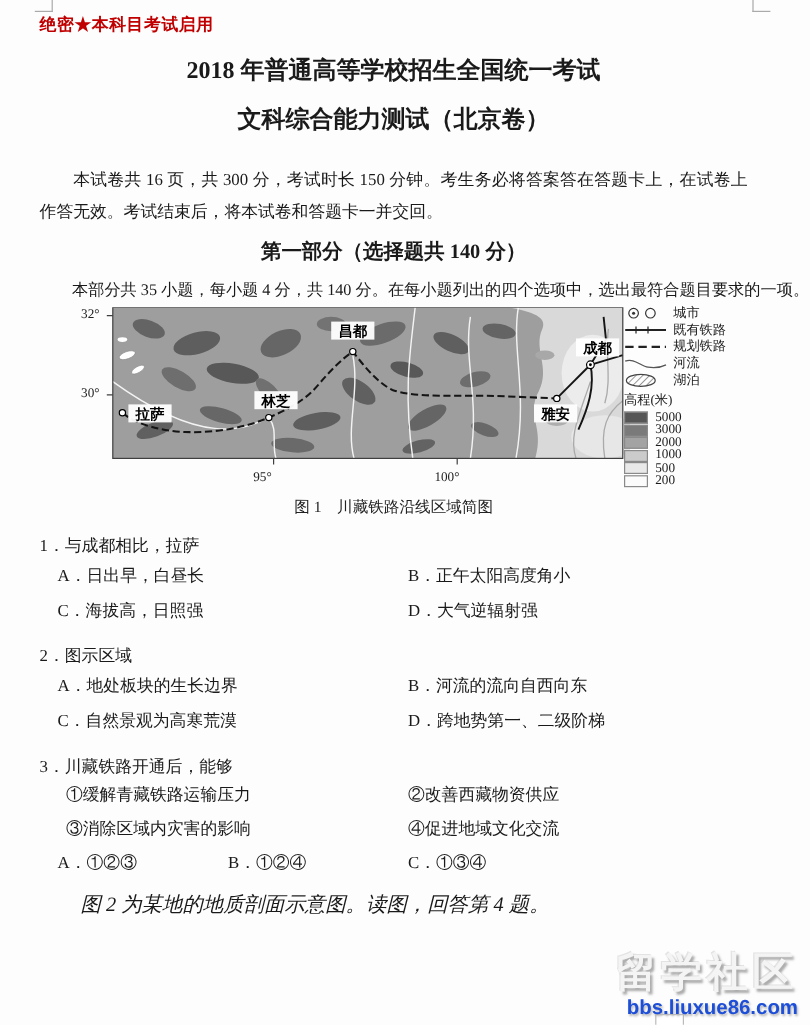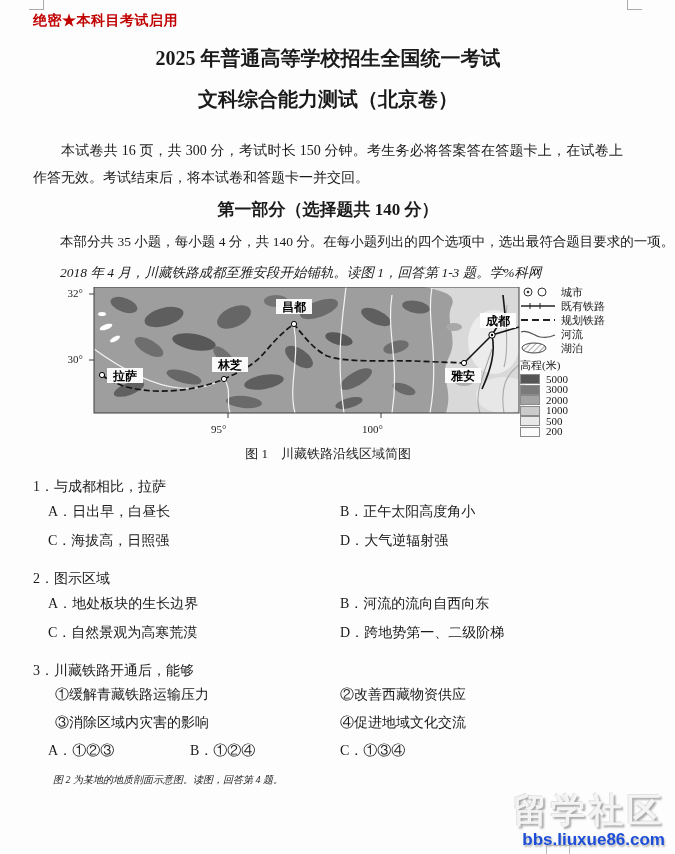--- a/index.html
+++ b/index.html
@@ -37,48 +37,47 @@
   .elev-row{display:flex;align-items:center;height:10.5px;}
   .elev-box{width:20px;height:10px;border:1px solid #8a8a8a;box-sizing:border-box;flex:0 0 20px;margin-right:6px;}
   .caption{font-size:13px;text-align:center;margin-top:6px;color:#222;}
   
   .question{margin-top:13px;font-size:14px;}
   .stem{line-height:21px;}
   .qnum{display:inline-block;}
   .opts2{display:grid;grid-template-columns:292px auto;margin-left:15px;line-height:29px;}
   .subopts{display:grid;grid-template-columns:285px auto;margin-left:22px;line-height:28px;}
   .answers4{display:grid;grid-template-columns:142px 150px 130px auto;margin-left:15px;line-height:28px;}
-  .fig2-note{font-size:10px;font-style:italic;margin-top:8px;text-indent:2em;white-space:nowrap;}
+  .fig2-note{font-size:17px;font-style:italic;margin-top:8px;text-indent:2em;white-space:nowrap;}
   
   .watermark{position:absolute;right:10px;bottom:4px;text-align:right;
     font-family:"Liberation Sans","DejaVu Sans",sans-serif;}
   .wm-main{font-size:34px;font-weight:bold;letter-spacing:4px;color:#f4f4f4;
     text-shadow:2px 2px 2px #a9a9a9, -1px -1px 0 #e3e3e3;}
   .wm-sub{font-size:17px;font-weight:bold;color:#1d4ed8;margin-top:-4px;
     text-shadow:1px 2px 2px #b5b5b5;}
 </style>
 </head>
 <body>
 
 <div class="page">
 
   <div class="crop-mark crop-tl"></div>
   <div class="crop-mark crop-tr"></div>
 
   <div class="notice" style="color: rgb(192, 0, 0);">绝密★本科目考试启用</div>
 
-  <div class="title">2025 年普通高等学校招生全国统一考试</div>
+  <div class="title">2018 年普通高等学校招生全国统一考试</div>
   <div class="subtitle">文科综合能力测试（北京卷）</div>
 
   <div class="instructions">本试卷共 16 页，共 300 分，考试时长 150 分钟。考生务必将答案答在答题卡上，在试卷上作答无效。考试结束后，将本试卷和答题卡一并交回。</div>
 
   <div class="section-heading">第一部分（选择题共 140 分）</div>
   <div class="section-note">本部分共 35 小题，每小题 4 分，共 140 分。在每小题列出的四个选项中，选出最符合题目要求的一项。</div>
 
-  <div class="intro">2018 年 4 月，川藏铁路成都至雅安段开始铺轨。读图 1，回答第 1-3 题。学%科网</div>
 
   <div class="figure">
     <span class="lat-label lat-32">32°</span>
     <span class="lat-label lat-30">30°</span>
     <span class="lon-label lon-95">95°</span>
     <span class="lon-label lon-100">100°</span>
 
     <svg class="map-svg" width="437" height="134" viewBox="-6 0 437 134">
 
       <rect x="0" y="0" width="425" height="126" fill="#9e9e9e"></rect>

